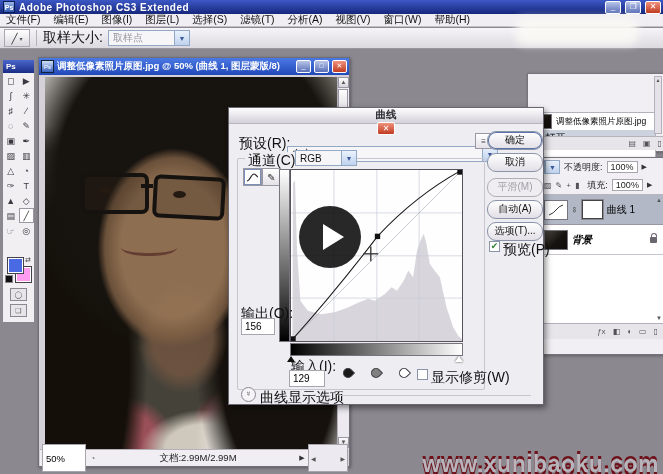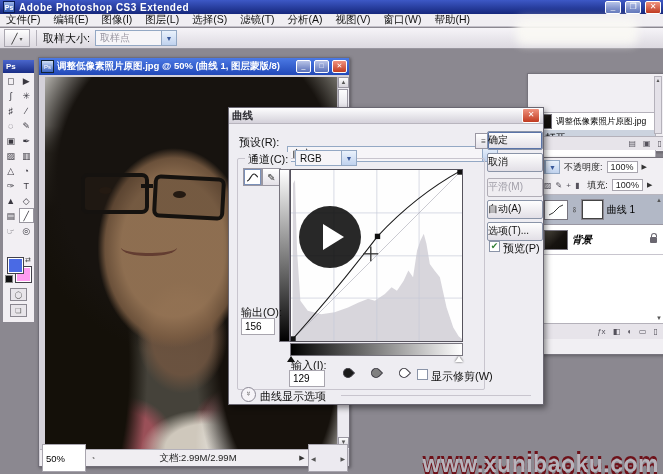--- a/index.html
+++ b/index.html
@@ -1,20 +1,20 @@
 <!DOCTYPE html>
 <html><head>
 <meta charset="utf-8">
 <style>
   html,body{margin:0;padding:0;}
   #app{position:relative;width:663px;height:474px;overflow:hidden;background:#8b8890;
        font-family:"Liberation Sans","DejaVu Sans",sans-serif;cursor:default;
        -webkit-user-select:none;user-select:none;}
   .abs{position:absolute;}
-  .txt{font-size:11px;color:#111;white-space:nowrap;}
+  .txt{font-size:14px;color:#111;white-space:nowrap;}
   .small{font-size:9px;color:#222;white-space:nowrap;}
 
   
   .titlebar{left:0;top:0;width:663px;height:14px;background:linear-gradient(#3d58c6,#16277c);
             display:flex;align-items:center;gap:4px;padding-left:3px;box-sizing:border-box;}
   .ps-logo{width:10px;height:10px;background:linear-gradient(#9db6e8,#2d55b0);border:1px solid #0a1b55;
            color:#fff;font-size:7px;font-weight:bold;display:flex;align-items:center;justify-content:center;}
   .apptitle{color:#fff;font-weight:bold;font-size:10px;letter-spacing:.5px;}
   .winbtn{width:14px;height:11px;border:1px solid #fff;border-radius:2px;font-size:8px;line-height:9px;
           text-align:center;color:#fff;background:linear-gradient(#b8c4e8,#5a70b8);}
@@ -89,26 +89,26 @@
   .p-row{display:flex;align-items:center;gap:4px;padding:1px 3px;}
   .p-bar{background:#e7e4ea;border-top:1px solid #b4b1ba;display:flex;align-items:center;justify-content:flex-end;
          gap:7px;padding-right:6px;font-size:8px;color:#55525c;}
   .thumb{background:linear-gradient(135deg,#4a463c 0%,#171310 55%,#0e0b08 100%);border:1px solid #77747e;}
   .mini-ico{font-size:8px;color:#55525c;}
 
   
   .dialog{left:228px;top:107px;width:314px;height:296px;background:#eeedf2;border:1px solid #6a6772;
           box-shadow:2px 3px 6px rgba(0,0,0,.45);z-index:10;}
   .dlg-title{height:16px;background:linear-gradient(#fdfdfe,#d4d1da);border-bottom:1px solid #b8b5be;
-             display:flex;align-items:center;padding:0 3px;box-sizing:border-box;}
+             display:flex;align-items:center;padding:0 3px;box-sizing:border-box;flex-direction:column;}
   .dlg-title .t{flex:1;font-size:10.5px;font-weight:bold;color:#2a2a30;}
   .xbtn{width:16px;height:13px;border:1px solid #fff;border-radius:2px;background:linear-gradient(#f0927e,#c03a20);
         color:#fff;font-size:8px;line-height:11px;text-align:center;font-weight:bold;}
-  .btn{position:absolute;left:258px;width:54px;height:17px;border:1px solid #8a94a8;border-radius:2px;
-       background:linear-gradient(#fefefe,#e2dfe6);font-size:10px;color:#111;line-height:15px;}
+  .btn{position:absolute;left:258px;width:54px;height:17px;border:1px solid #8a94a8;border-radius:9px;
+       background:linear-gradient(#fefefe,#e2dfe6);font-size:10px;color:#111;text-align:center;line-height:15px;}
   .btn.def{box-shadow:0 0 0 1px #5a74a8 inset;}
   .btn.dis{color:#a09ea8;background:#efedf1;border-color:#b0adb6;}
   .chk{width:11px;height:11px;border:1px solid #8a94a8;background:#fff;box-sizing:border-box;
        font-size:9px;line-height:9px;text-align:center;color:#2e7d32;font-weight:bold;}
   .gframe{position:absolute;border:1px solid #c8c5ce;border-radius:2px;}
   .toolbtn{position:absolute;width:17px;height:16px;border:1px solid #9a97a2;background:linear-gradient(#fff,#e4e1e8);
            display:flex;align-items:center;justify-content:center;}
   .toolbtn.sel{background:#fff;box-shadow:0 0 0 1px #7a90b8 inset;}
   .drop{width:8px;height:8px;border:1px solid #3a3840;border-radius:0 50% 50% 50%;transform:rotate(135deg);}
   .tri-b{width:0;height:0;border-left:4px solid transparent;border-right:4px solid transparent;border-bottom:6px solid #111;}

